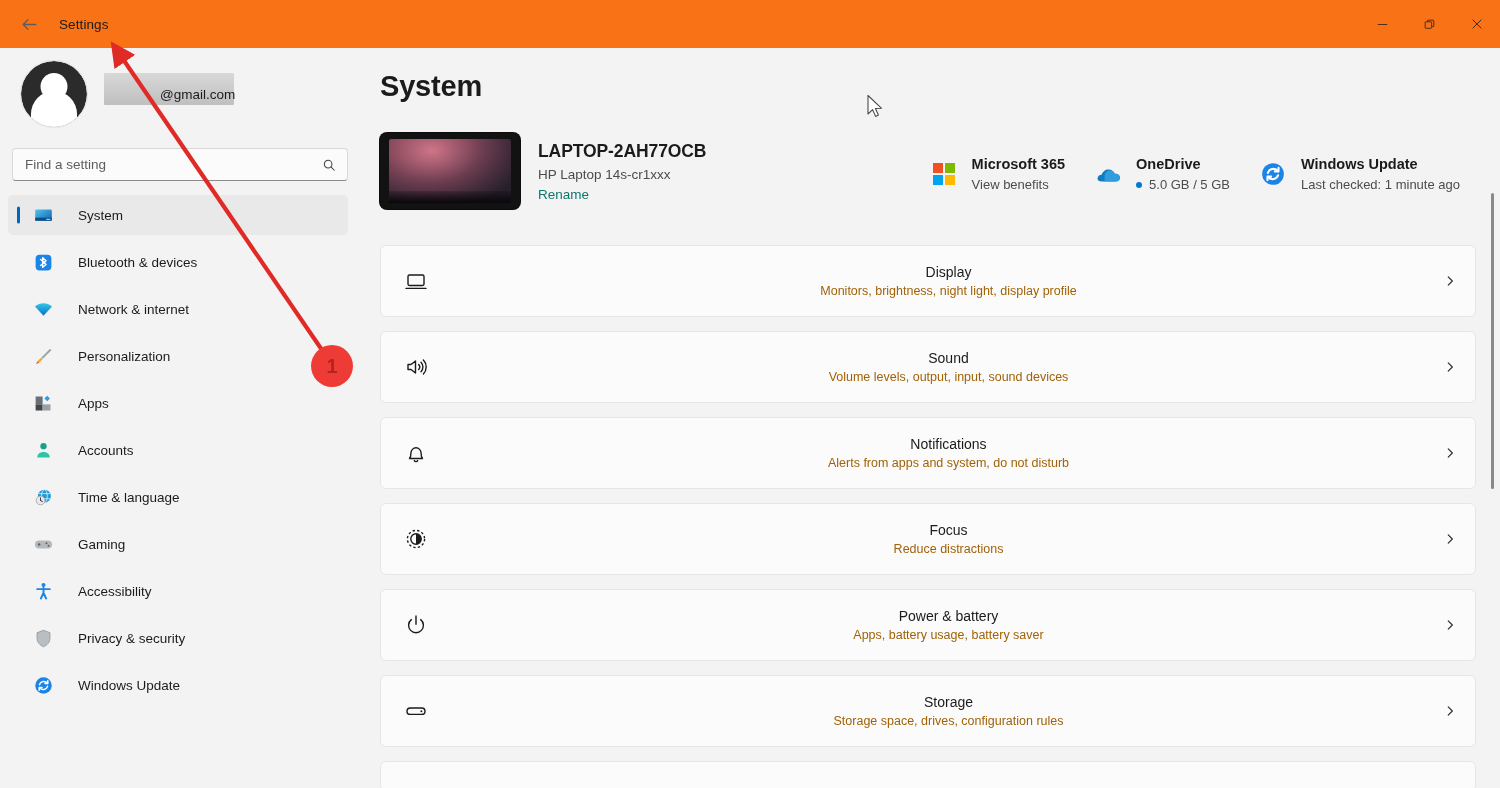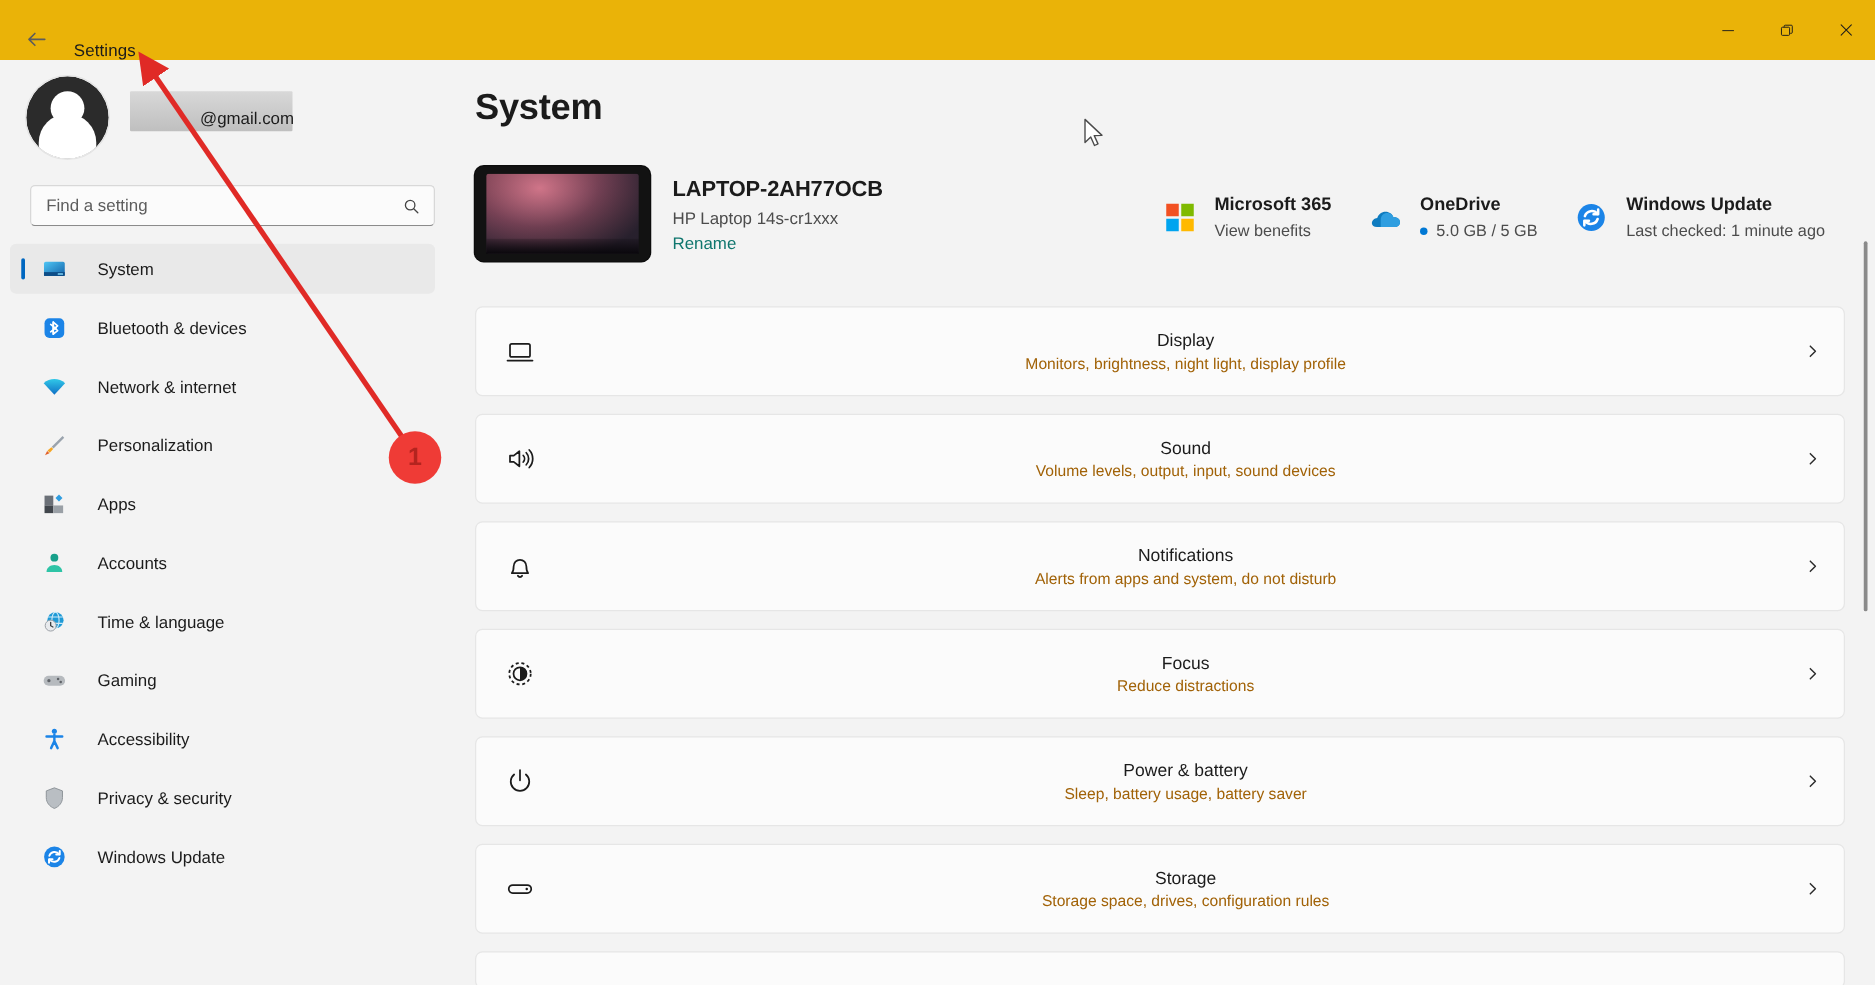--- a/index.html
+++ b/index.html
@@ -8,21 +8,21 @@
     overflow: hidden;
     font-family: "Liberation Sans", sans-serif;
     background: #f3f3f3;
     -webkit-font-smoothing: antialiased;
   }
   #app { position: relative; width: 1500px; height: 788px; background: #f3f3f3; }
 
   
   .titlebar {
     position: absolute; top: 0; left: 0; width: 1500px; height: 48px;
-    background: #eab308; display: flex; align-items: flex-end;
+    background: #f97316; display: flex; align-items: center;
   }
   .back-btn {
     width: 34px; height: 34px; margin-left: 12px;
     display: flex; align-items: center; justify-content: center;
     border-radius: 4px; color: #5c5c5c;
   }
   .back-btn svg { width: 19px; height: 19px; }
   .app-title {
     margin-left: 13px; font-size: 13.5px; color: #1b1b1b; letter-spacing: .1px;
   }
@@ -59,21 +59,21 @@
     position: absolute; inset: 0; border-radius: 50%; background: #2b2b2b; z-index: 1;
   }
   .acct-text { margin-left: 16px; position: relative; font-size: 13.5px; color: #1b1b1b; line-height: 19px; }
   .redaction {
     position: absolute; left: 0; top: -12px; width: 130px; height: 32px;
     background: linear-gradient(180deg,#d8d8d8,#bfbfbf); border-radius: 1px;
   }
   .acct-line1 { visibility: hidden; height: 0; }
   .acct-email { position: relative; padding-left: 56px; white-space: nowrap; }
 
-  .search-wrap { padding: 16px 16px 0 24px; }
+  .search-wrap { padding: 16px 16px 0 12px; }
   .search-box {
     position: relative; height: 33px; background: #fbfbfb;
     border: 1px solid #d8d8d8; border-bottom-color: #8b8b8b;
     border-radius: 4px; display: flex; align-items: center;
   }
   .search-box input {
     border: 0; outline: 0; background: transparent; flex: 1;
     font-family: "Liberation Sans", sans-serif; font-size: 13.5px; color: #1b1b1b;
     padding: 0 32px 0 12px;
   }
@@ -516,21 +516,21 @@
 
       <div class="card">
         <span class="card-icon">
           <svg viewBox="0 0 24 24" fill="none" stroke="currentColor" stroke-width="1.4">
             <path d="M7.3 6.6a7.4 7.4 0 1 0 9.4 0" stroke-linecap="round"></path>
             <path d="M12 3v8.2" stroke-linecap="round"></path>
           </svg>
         </span>
         <div class="card-text">
           <div class="card-title">Power &amp; battery</div>
-          <div class="card-sub">Sleep, battery usage, battery saver</div>
+          <div class="card-sub">Apps, battery usage, battery saver</div>
         </div>
         <span class="chev">
           <svg viewBox="0 0 24 24" fill="none" stroke="currentColor" stroke-width="2">
               <path d="M9 5l7 7-7 7" stroke-linecap="round" stroke-linejoin="round"></path>
             </svg>
         </span>
       </div>
 
       <div class="card">
         <span class="card-icon">

